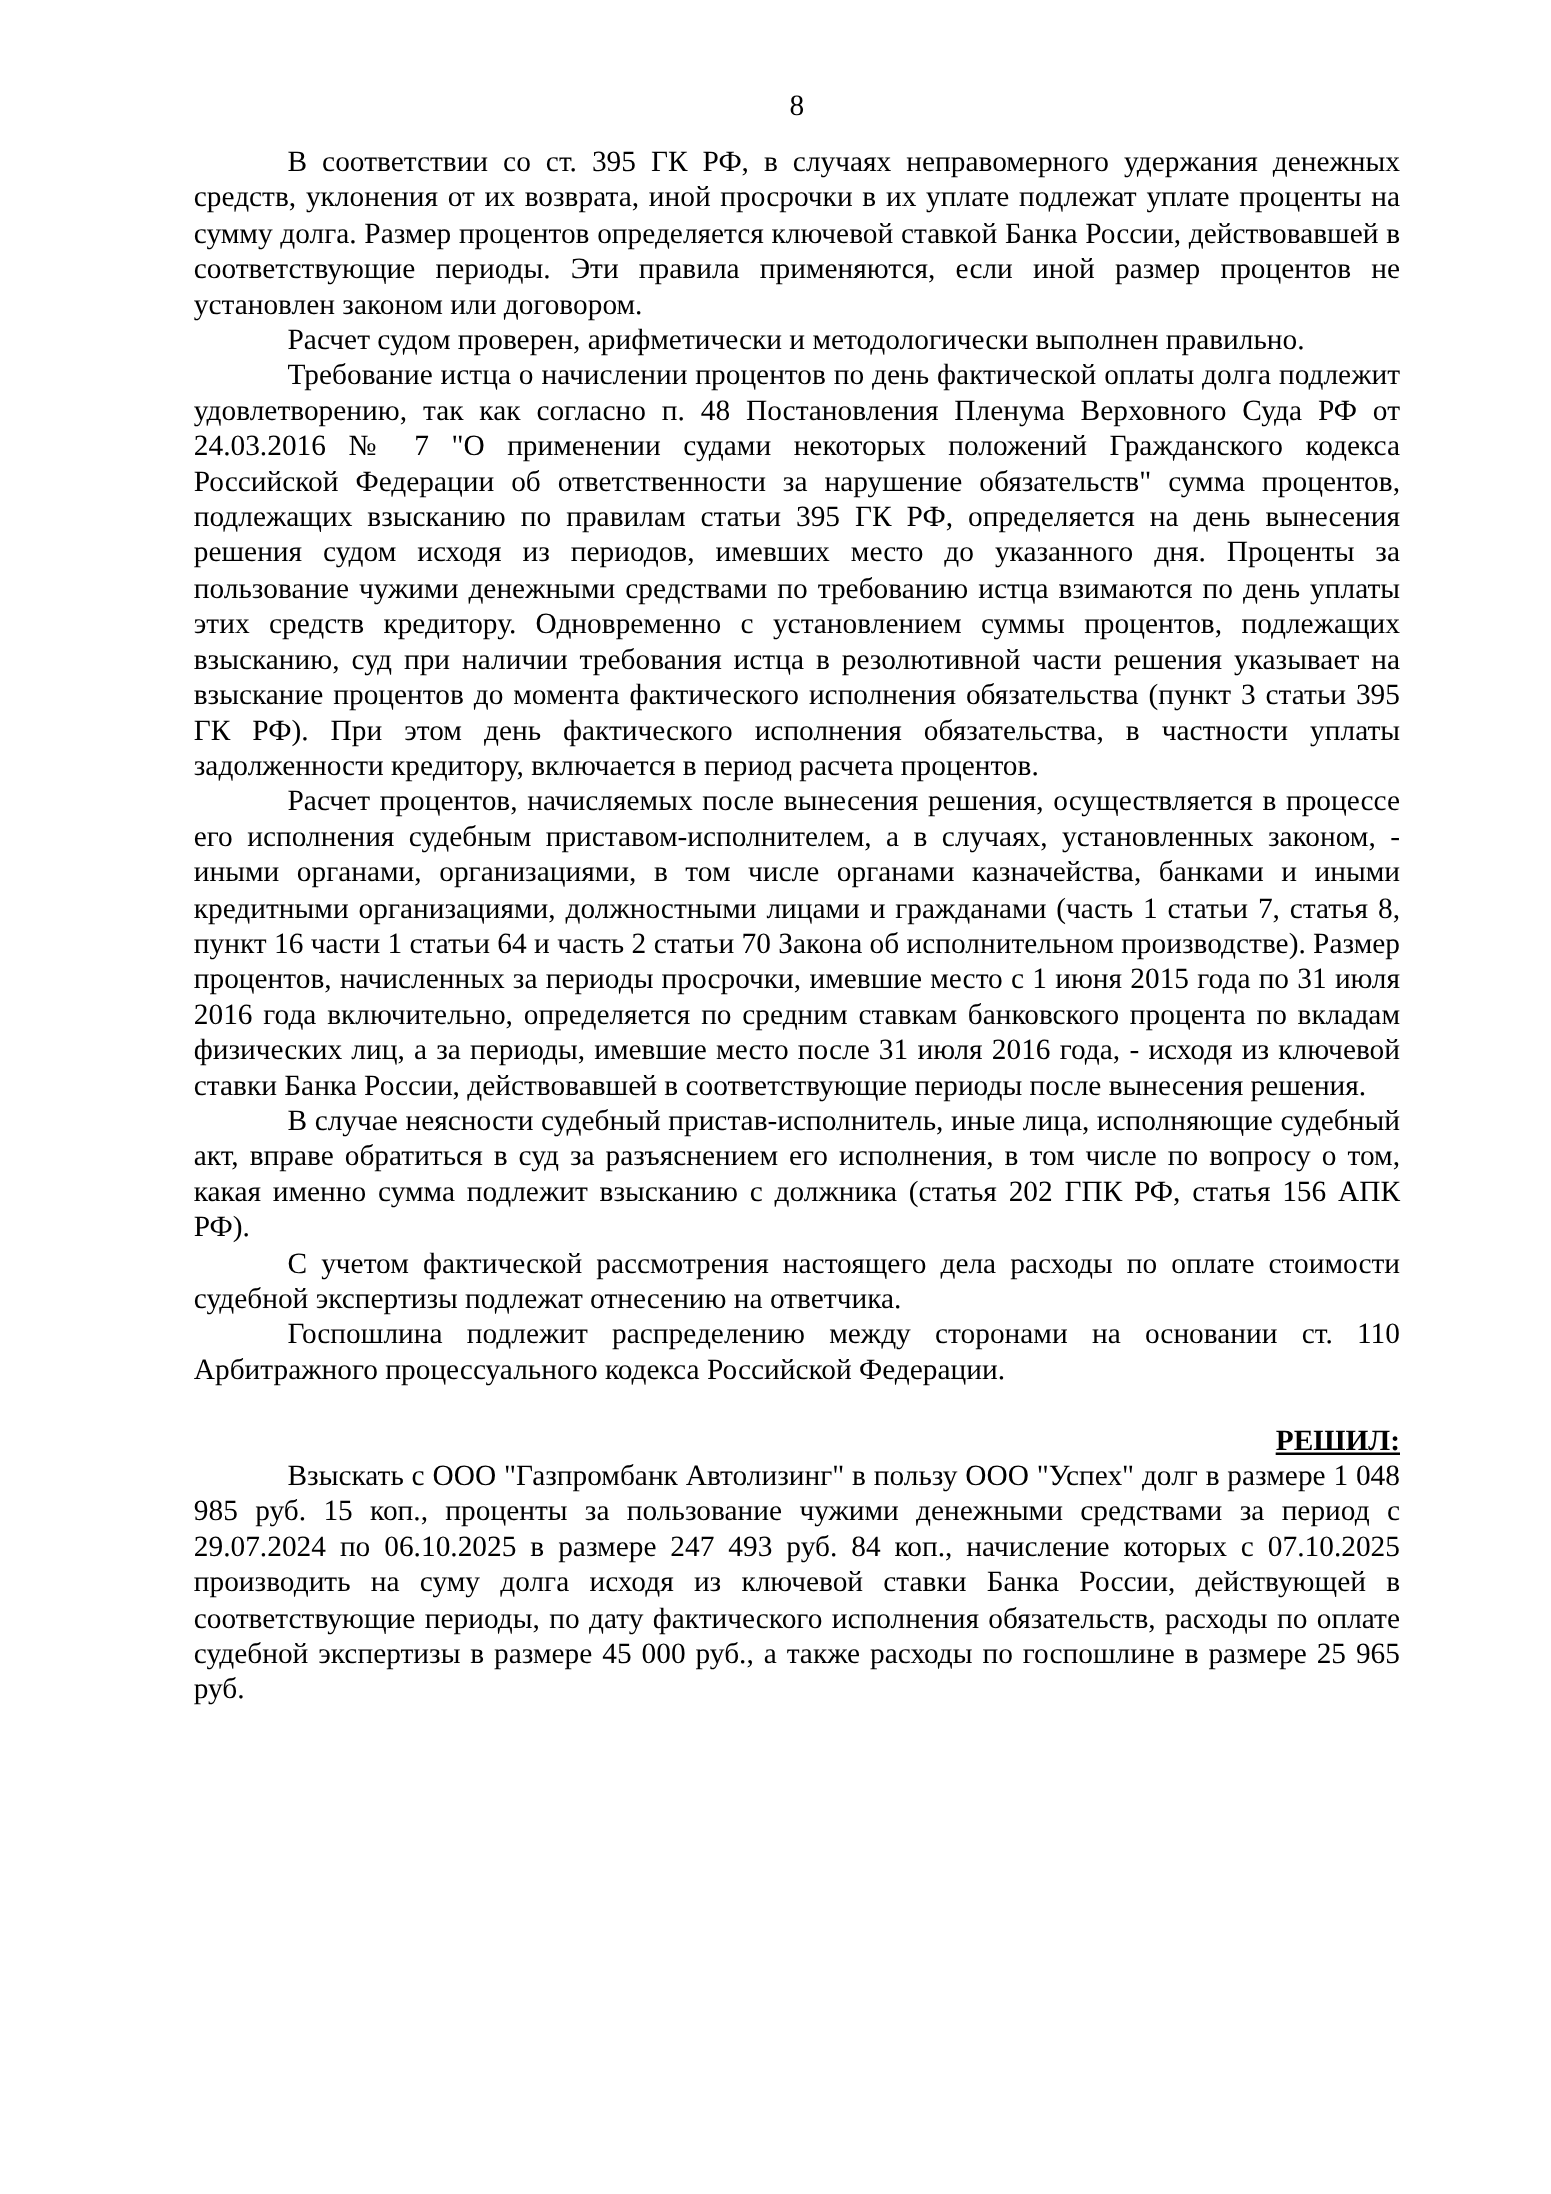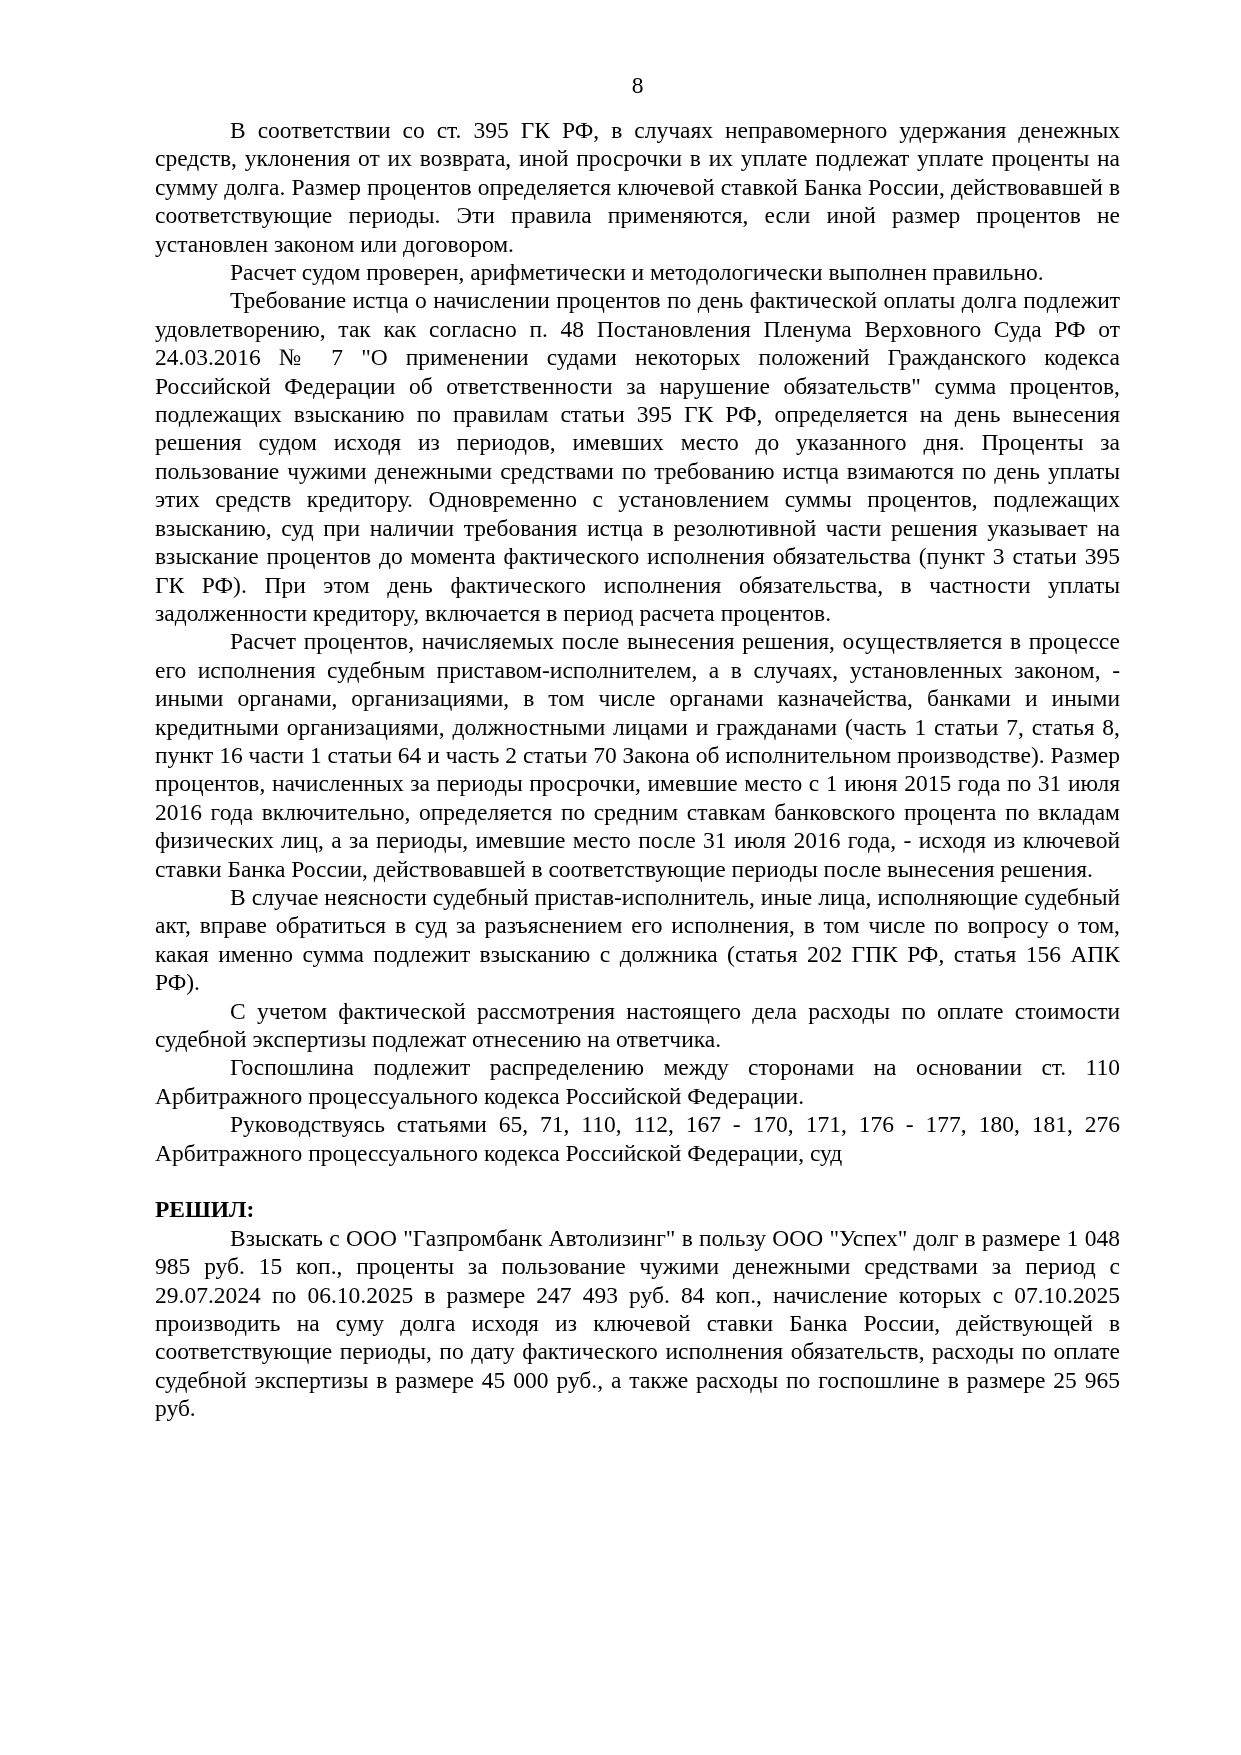--- a/index.html
+++ b/index.html
@@ -37,38 +37,38 @@
   p.para {
     margin: 0;
     padding: 0;
     text-indent: 75px;
   }
   .ruling-heading {
     margin: 28.4px 0 0 0;
     padding: 0;
     font-size: 23.5px;
     line-height: 28.4px;
-    text-align: left;
+    text-align: right;
     font-weight: bold;
     text-indent: 0;
+    text-decoration: underline;
   }
 </style>
 </head>
 <body>
 
 <div class="page">
   <div class="page-number">8</div>
 
   <div class="content">
     <p class="para">В соответствии со ст. 395 ГК РФ, в случаях неправомерного удержания денежных средств, уклонения от их возврата, иной просрочки в их уплате подлежат уплате проценты на сумму долга. Размер процентов определяется ключевой ставкой Банка России, действовавшей в соответствующие периоды. Эти правила применяются, если иной размер процентов не установлен законом или договором.</p>
     <p class="para">Расчет судом проверен, арифметически и методологически выполнен правильно.</p>
     <p class="para">Требование истца о начислении процентов по день фактической оплаты долга подлежит удовлетворению, так как согласно п. 48 Постановления Пленума Верховного Суда РФ от 24.03.2016 № 7 "О применении судами некоторых положений Гражданского кодекса Российской Федерации об ответственности за нарушение обязательств" сумма процентов, подлежащих взысканию по правилам статьи 395 ГК РФ, определяется на день вынесения решения судом исходя из периодов, имевших место до указанного дня. Проценты за пользование чужими денежными средствами по требованию истца взимаются по день уплаты этих средств кредитору. Одновременно с установлением суммы процентов, подлежащих взысканию, суд при наличии требования истца в резолютивной части решения указывает на взыскание процентов до момента фактического исполнения обязательства (пункт 3 статьи 395 ГК РФ). При этом день фактического исполнения обязательства, в частности уплаты задолженности кредитору, включается в период расчета процентов.</p>
     <p class="para">Расчет процентов, начисляемых после вынесения решения, осуществляется в процессе его исполнения судебным приставом-исполнителем, а в случаях, установленных законом, - иными органами, организациями, в том числе органами казначейства, банками и иными кредитными организациями, должностными лицами и гражданами (часть 1 статьи 7, статья 8, пункт 16 части 1 статьи 64 и часть 2 статьи 70 Закона об исполнительном производстве). Размер процентов, начисленных за периоды просрочки, имевшие место с 1 июня 2015 года по 31 июля 2016 года включительно, определяется по средним ставкам банковского процента по вкладам физических лиц, а за периоды, имевшие место после 31 июля 2016 года, - исходя из ключевой ставки Банка России, действовавшей в соответствующие периоды после вынесения решения.</p>
     <p class="para">В случае неясности судебный пристав-исполнитель, иные лица, исполняющие судебный акт, вправе обратиться в суд за разъяснением его исполнения, в том числе по вопросу о том, какая именно сумма подлежит взысканию с должника (статья 202 ГПК РФ, статья 156 АПК РФ).</p>
     <p class="para">С учетом фактической рассмотрения настоящего дела расходы по оплате стоимости судебной экспертизы подлежат отнесению на ответчика.</p>
     <p class="para">Госпошлина подлежит распределению между сторонами на основании ст. 110 Арбитражного процессуального кодекса Российской Федерации.</p>
-    <p class="para">Руководствуясь статьями 65, 71, 110, 112, 167 - 170, 171, 176 - 177, 180, 181, 276 Арбитражного процессуального кодекса Российской Федерации, суд</p>
 
     <p class="ruling-heading">РЕШИЛ:</p>
 
     <p class="para">Взыскать с ООО "Газпромбанк Автолизинг" в пользу ООО "Успех" долг в размере 1 048 985 руб. 15 коп., проценты за пользование чужими денежными средствами за период с 29.07.2024 по 06.10.2025 в размере 247 493 руб. 84 коп., начисление которых с 07.10.2025 производить на суму долга исходя из ключевой ставки Банка России, действующей в соответствующие периоды, по дату фактического исполнения обязательств, расходы по оплате судебной экспертизы в размере 45 000 руб., а также расходы по госпошлине в размере 25 965 руб.</p>
   </div>
 </div>
 
 </body></html>

